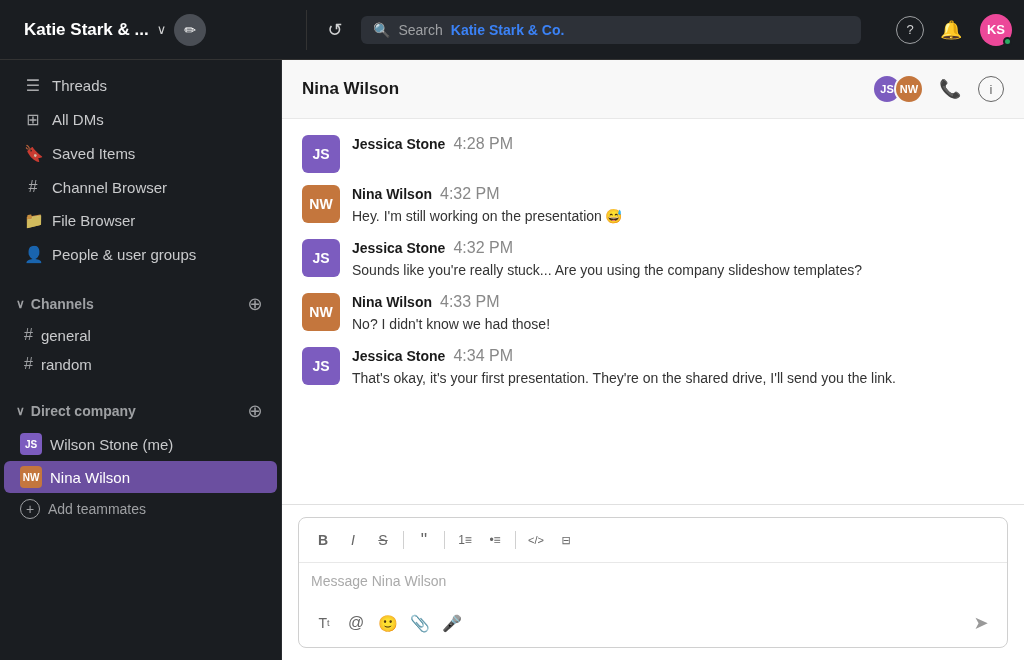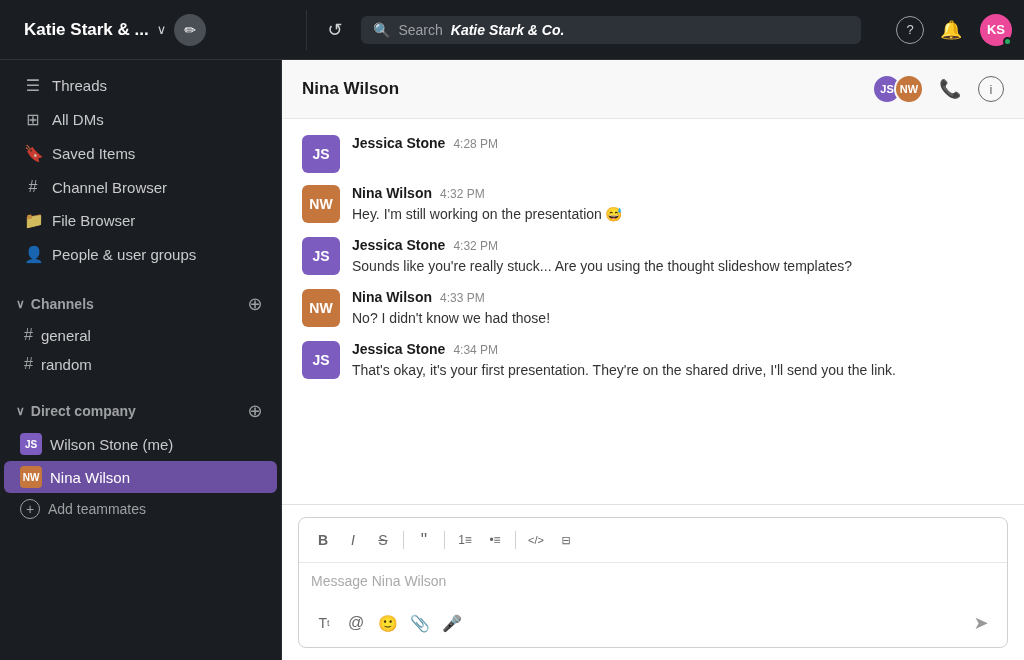--- a/index.html
+++ b/index.html
@@ -10,21 +10,21 @@
     .workspace-title { display: flex; align-items: center; gap: 8px; width: 282px; padding: 0 12px; }
     .workspace-name { font-weight: 700; font-size: 17px; color: #fff; white-space: nowrap; overflow: hidden; text-overflow: ellipsis; max-width: 180px; }
     .workspace-chevron { color: #d1d2d3; font-size: 13px; }
     .edit-btn { width: 32px; height: 32px; border-radius: 50%; background: #4a4e55; display: flex; align-items: center; justify-content: center; cursor: pointer; color: #fff; font-size: 14px; }
     .header-divider { width: 1px; height: 40px; background: #333; }
     .header-right { display: flex; align-items: center; gap: 10px; flex: 1; }
     .history-btn { width: 32px; height: 32px; display: flex; align-items: center; justify-content: center; cursor: pointer; color: #d1d2d3; font-size: 18px; }
     .search-bar { display: flex; align-items: center; background: #2d3138; border-radius: 6px; padding: 6px 12px; gap: 8px; flex: 1; max-width: 500px; cursor: text; }
     .search-icon { color: #9ea0a3; font-size: 14px; }
     .search-text { color: #9ea0a3; font-size: 14px; }
-    .search-workspace { color: #ffffff; font-weight: 600; font-size: 14px; font-style: italic; }
+    .search-workspace { color: #3b82f6; font-weight: 600; font-size: 14px; }
     .header-actions { display: flex; align-items: center; gap: 12px; margin-left: auto; }
     .icon-btn { width: 32px; height: 32px; display: flex; align-items: center; justify-content: center; cursor: pointer; color: #d1d2d3; font-size: 18px; }
     .avatar-circle { width: 32px; height: 32px; border-radius: 50%; background: #ec4899; display: flex; align-items: center; justify-content: center; font-size: 13px; color: #fff; font-weight: 600; position: relative; }
     .status-dot { width: 9px; height: 9px; background: #2baa62; border-radius: 50%; border: 2px solid #1a1d21; position: absolute; bottom: 0; right: 0; }
 
     
     .main { display: flex; flex: 1; overflow: hidden; }
 
     
     .sidebar { width: 282px; background: #1a1d21; border-right: 1px solid #2a2d31; display: flex; flex-direction: column; overflow-y: auto; flex-shrink: 0; }
@@ -56,21 +56,21 @@
 
     
     .messages { flex: 1; overflow-y: auto; padding: 16px 20px; display: flex; flex-direction: column; gap: 12px; background: #fff; }
     .message { display: flex; gap: 12px; }
     .msg-avatar { width: 38px; height: 38px; border-radius: 6px; flex-shrink: 0; display: flex; align-items: center; justify-content: center; font-size: 14px; color: #fff; font-weight: 700; }
     .msg-avatar.jessica { background: #7c5cbf; }
     .msg-avatar.nina { background: #c4763d; }
     .msg-content { flex: 1; }
     .msg-header { display: flex; align-items: baseline; gap: 8px; margin-bottom: 3px; }
     .msg-name { font-weight: 700; font-size: 14px; color: #1a1a1a; }
-    .msg-time { font-size: 12px; color: #888; }
+    .msg-time { font-size: 16px; color: #888; }
     .msg-text { font-size: 14px; color: #333; line-height: 1.5; }
 
     
     .compose-area { border-top: 1px solid #e0e0e0; padding: 12px 16px; background: #fff; }
     .compose-box { border: 1px solid #d0d0d0; border-radius: 8px; overflow: hidden; }
     .compose-toolbar { display: flex; align-items: center; gap: 2px; padding: 8px 10px; border-bottom: 1px solid #e8e8e8; }
     .toolbar-btn { width: 28px; height: 28px; display: flex; align-items: center; justify-content: center; cursor: pointer; color: #666; font-size: 14px; border-radius: 4px; }
     .toolbar-divider { width: 1px; height: 18px; background: #d0d0d0; margin: 0 4px; }
     .compose-input { padding: 10px 12px; font-size: 14px; color: #999; min-height: 36px; cursor: text; }
     .compose-bottom { display: flex; align-items: center; padding: 8px 10px; gap: 2px; }
@@ -218,21 +218,21 @@
         </div>
       </div>
 
       <div class="message">
         <div class="msg-avatar jessica">JS</div>
         <div class="msg-content">
           <div class="msg-header">
             <span class="msg-name">Jessica Stone</span>
             <span class="msg-time">4:32 PM</span>
           </div>
-          <div class="msg-text">Sounds like you're really stuck... Are you using the thought slideshow templates?</div>
+          <div class="msg-text">Sounds like you're really stuck... Are you using the company slideshow templates?</div>
         </div>
       </div>
 
       <div class="message">
         <div class="msg-avatar nina">NW</div>
         <div class="msg-content">
           <div class="msg-header">
             <span class="msg-name">Nina Wilson</span>
             <span class="msg-time">4:33 PM</span>
           </div>

